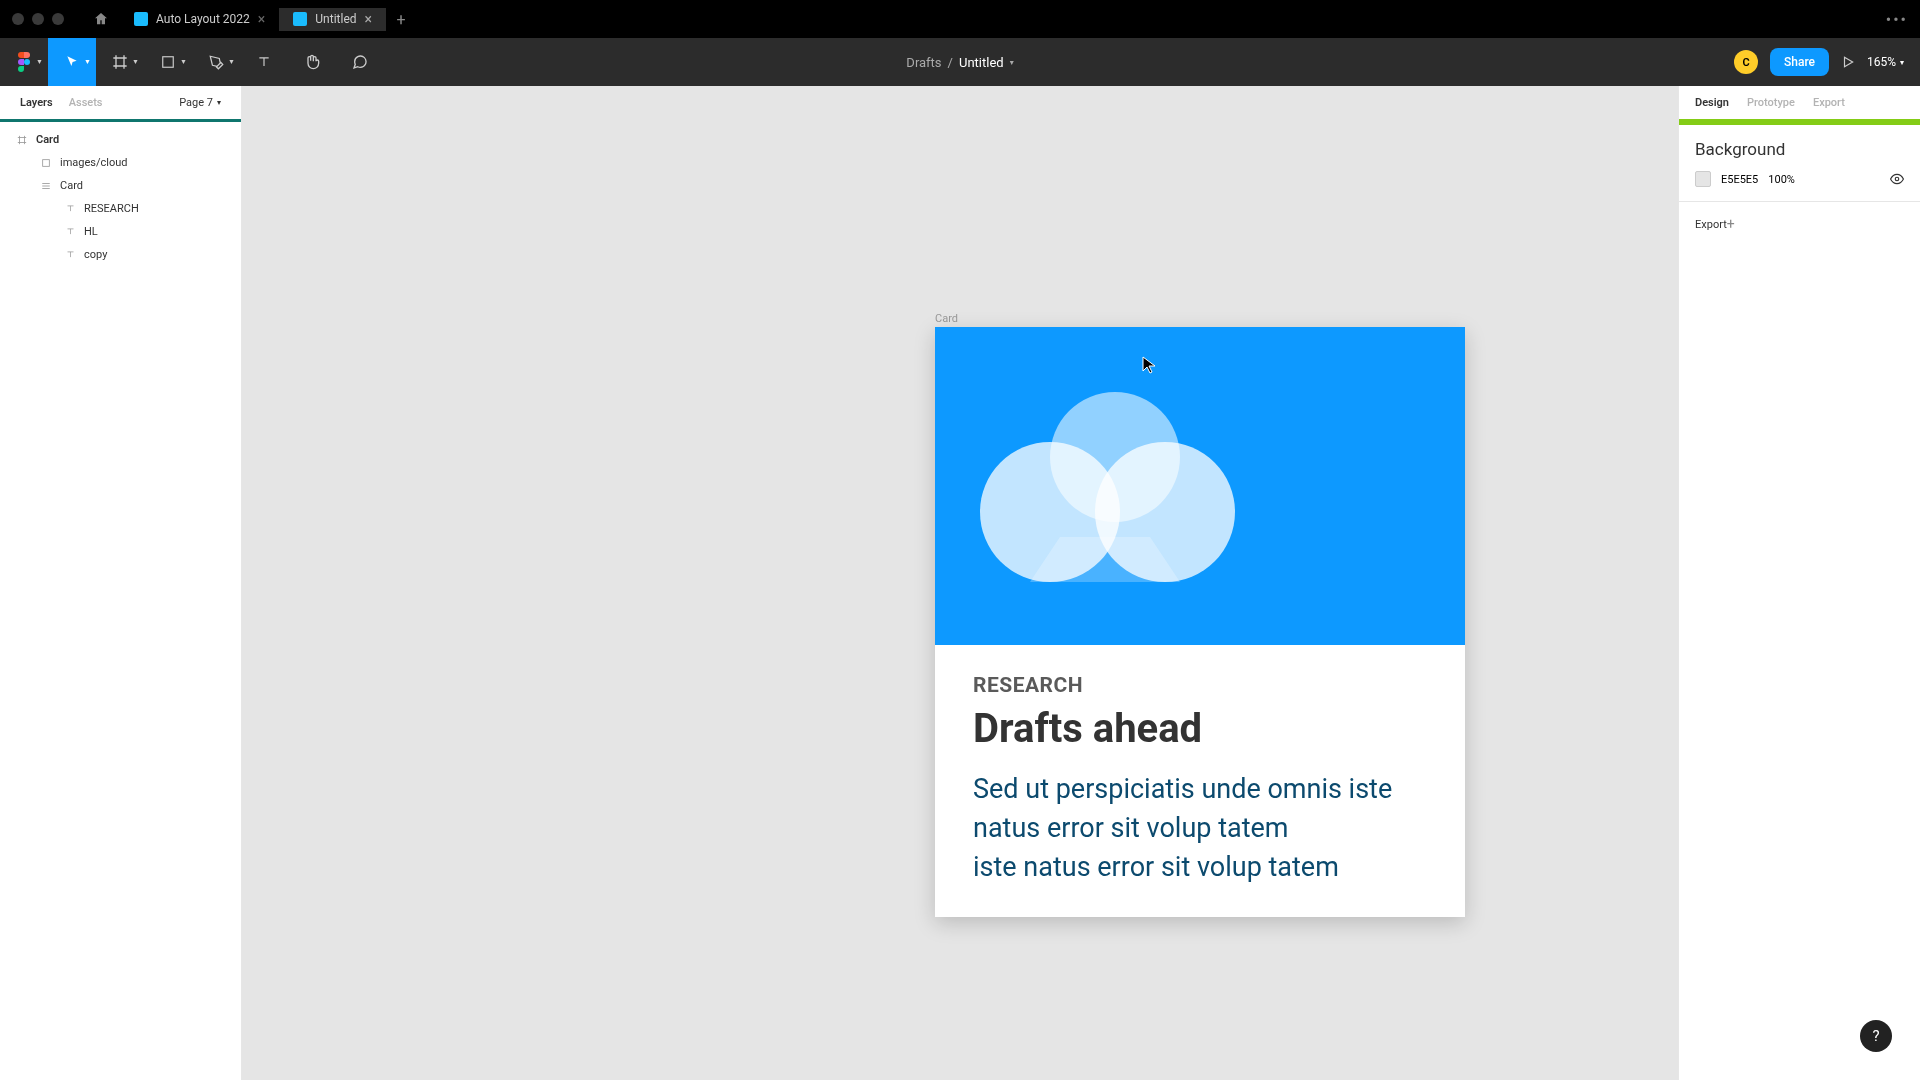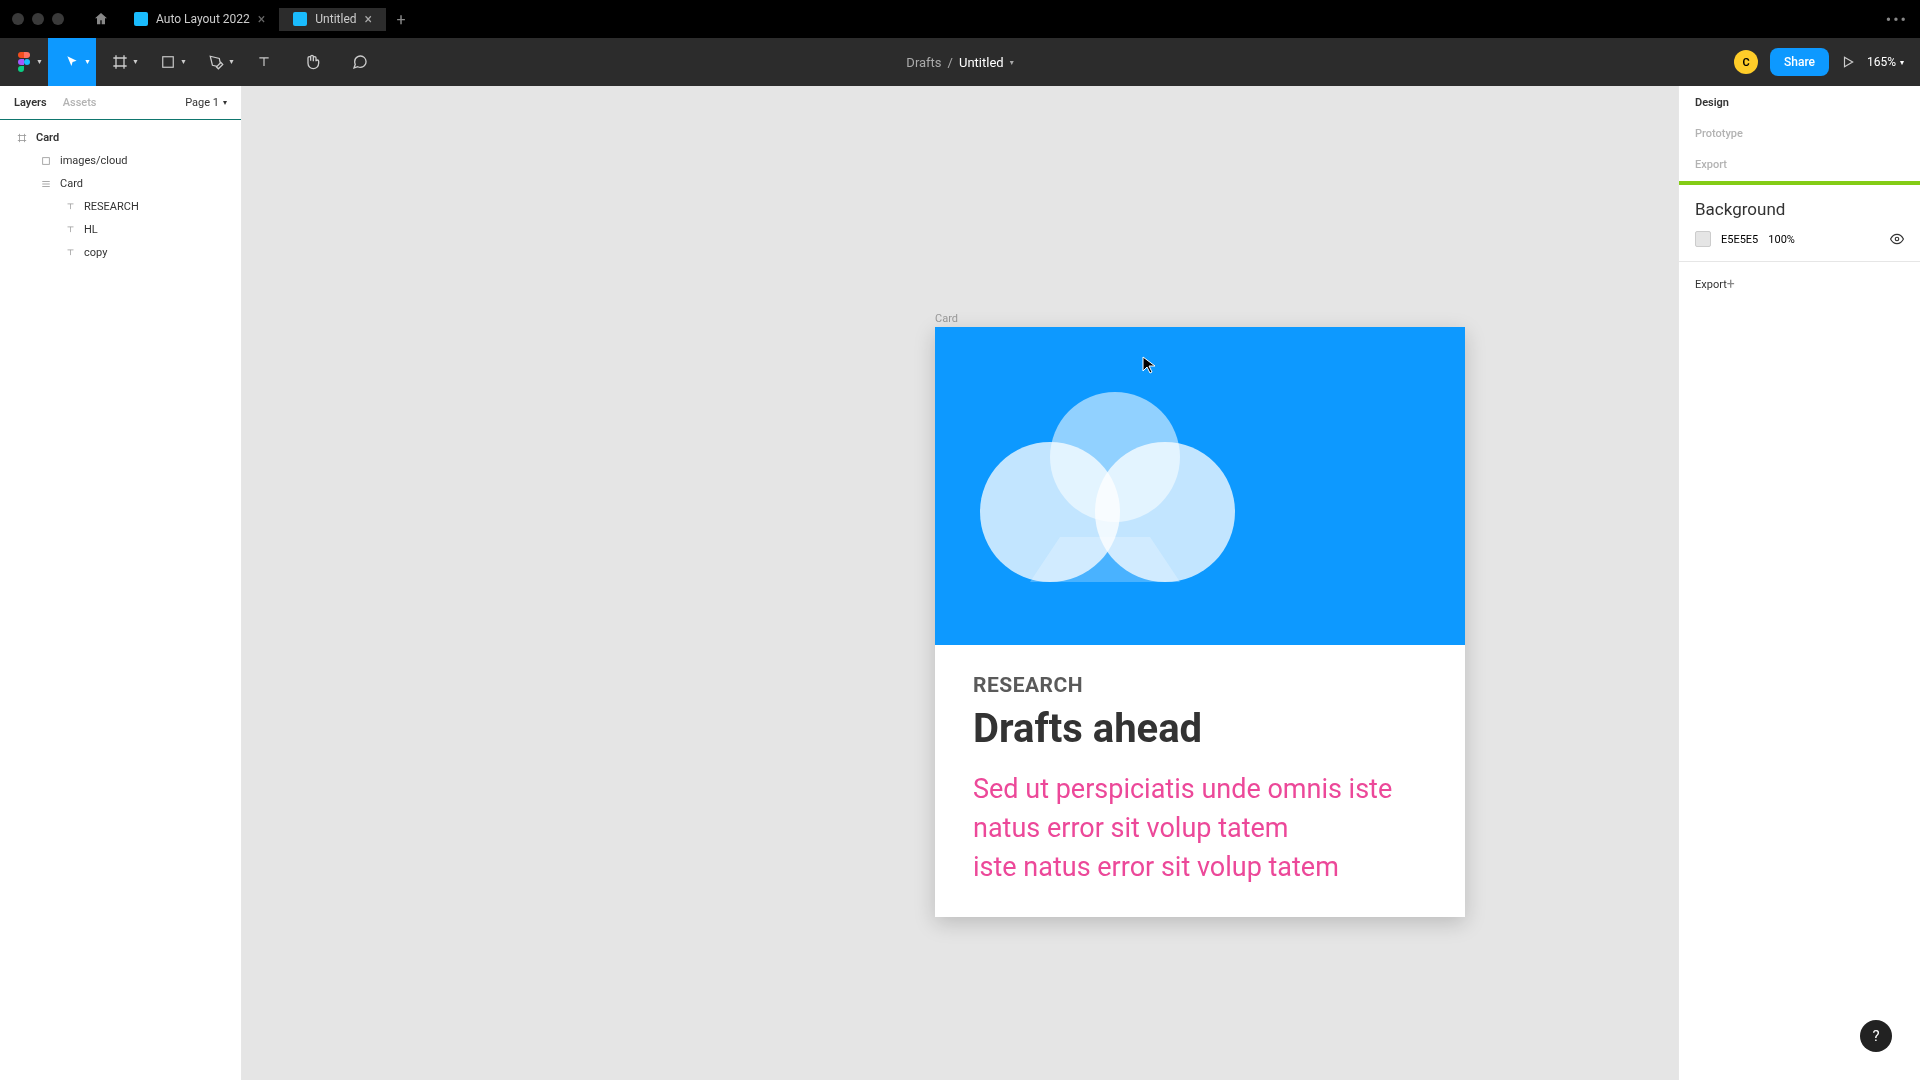--- a/index.html
+++ b/index.html
@@ -28,45 +28,45 @@
 .toolbar-right { margin-left: auto; display: flex; align-items: center; gap: 12px; padding-right: 16px; }
 .avatar { width: 24px; height: 24px; border-radius: 50%; background: #ffcd29; color: #000; display: flex; align-items: center; justify-content: center; font-size: 11px; font-weight: 600; }
 .share-btn { background: #0d99ff; color: #fff; border: none; padding: 7px 14px; border-radius: 8px; font-size: 12px; font-weight: 500; }
 .zoom { color: #fff; font-size: 12px; display: flex; align-items: center; gap: 4px; }
 
 
 .main { display: flex; height: calc(1080px - 38px - 48px); }
 
 
 .left-panel { width: 242px; background: #fff; border-right: 1px solid #e6e6e6; display: flex; flex-direction: column; }
-.panel-tabs { display: flex; align-items: center; padding: 10px 14px; border-bottom: 1px solid #0f766e; }
+.panel-tabs { display: flex; align-items: center; padding: 10px 20px; border-bottom: 3px solid #0f766e; }
 .panel-tab { font-size: 11px; font-weight: 600; color: #333; margin-right: 16px; cursor: pointer; }
 .panel-tab.inactive { color: #b3b3b3; font-weight: 500; }
 .page-selector { margin-left: auto; font-size: 11px; color: #333; display: flex; align-items: center; gap: 4px; }
 .layer-tree { padding: 6px 0; }
 .layer-item { display: flex; align-items: center; padding: 5px 16px; font-size: 11px; color: #333; gap: 8px; cursor: pointer; }
 .layer-item.indent-1 { padding-left: 40px; }
 .layer-item.indent-2 { padding-left: 64px; }
 .layer-icon { width: 12px; height: 12px; display: flex; align-items: center; justify-content: center; color: #999; }
 
 
 .canvas { flex: 1; background: #e5e5e5; position: relative; overflow: hidden; }
 .frame-label { position: absolute; top: 226px; left: 693px; font-size: 11px; color: #999; }
 .card-frame { position: absolute; top: 241px; left: 693px; width: 530px; background: #fff; box-shadow: 0 6px 20px rgba(0,0,0,0.18); }
 .card-image { height: 318px; background: #0d99ff; position: relative; overflow: hidden; }
 .cloud-circle { position: absolute; border-radius: 50%; background: rgba(255,255,255,0.6); }
 .card-body { padding: 28px 38px 30px; }
 .card-cat { font-size: 21px; font-weight: 700; color: #5a5a5a; letter-spacing: 0.5px; }
 .card-title { font-size: 40px; font-weight: 700; color: #333; margin-top: 8px; }
-.card-copy { font-size: 27px; color: #ec4899; line-height: 1.45; margin-top: 18px; }
+.card-copy { font-size: 27px; color: #0c4a6e; line-height: 1.45; margin-top: 18px; }
 .cursor-arrow { position: absolute; top: 270px; left: 900px; }
 
 
 .right-panel { width: 242px; background: #fff; border-left: 1px solid #e6e6e6; display: flex; flex-direction: column; }
-.rp-tabs { display: flex; align-items: flex-start; padding: 10px 16px; border-bottom: 4px solid #84cc16; gap: 18px; flex-direction: column; }
+.rp-tabs { display: flex; align-items: center; padding: 10px 16px; border-bottom: 6px solid #84cc16; gap: 18px; }
 .rp-tab { font-size: 11px; font-weight: 600; color: #333; cursor: pointer; }
 .rp-tab.inactive { color: #b3b3b3; font-weight: 500; }
 .rp-section { padding: 14px 16px; border-bottom: 1px solid #e6e6e6; }
 .rp-section-title { font-size: 17px; font-weight: 400; color: #333; }
 .bg-row { display: flex; align-items: center; gap: 10px; margin-top: 12px; font-size: 11px; }
 .bg-swatch { width: 16px; height: 16px; background: #e5e5e5; border: 1px solid #ccc; border-radius: 2px; }
 .bg-row .eye { margin-left: auto; }
 .export-row { display: flex; align-items: center; justify-content: flex-start; padding: 14px 16px; font-size: 11px; font-weight: 400; color: #333; }
 .plus { font-size: 14px; color: #888; cursor: pointer; }
 
@@ -179,21 +179,21 @@
   </div>
 </div>
 
 <div class="main">
 
   <div class="left-panel">
     <div class="panel-tabs">
       <span class="panel-tab">Layers</span>
       <span class="panel-tab inactive">Assets</span>
       <span class="page-selector">
-        <span>Page 1</span>
+        <span>Page 7</span>
         <span style="font-size:8px;">▾</span>
       </span>
     </div>
     <div class="layer-tree">
       <div class="layer-item">
         <span class="layer-icon">
             <svg width="10" height="10" viewBox="0 0 24 24" fill="none" stroke="currentColor" stroke-width="2">
               <path d="M6 2v20M18 2v20M2 6h20M2 18h20"></path>
             </svg>
           </span>

